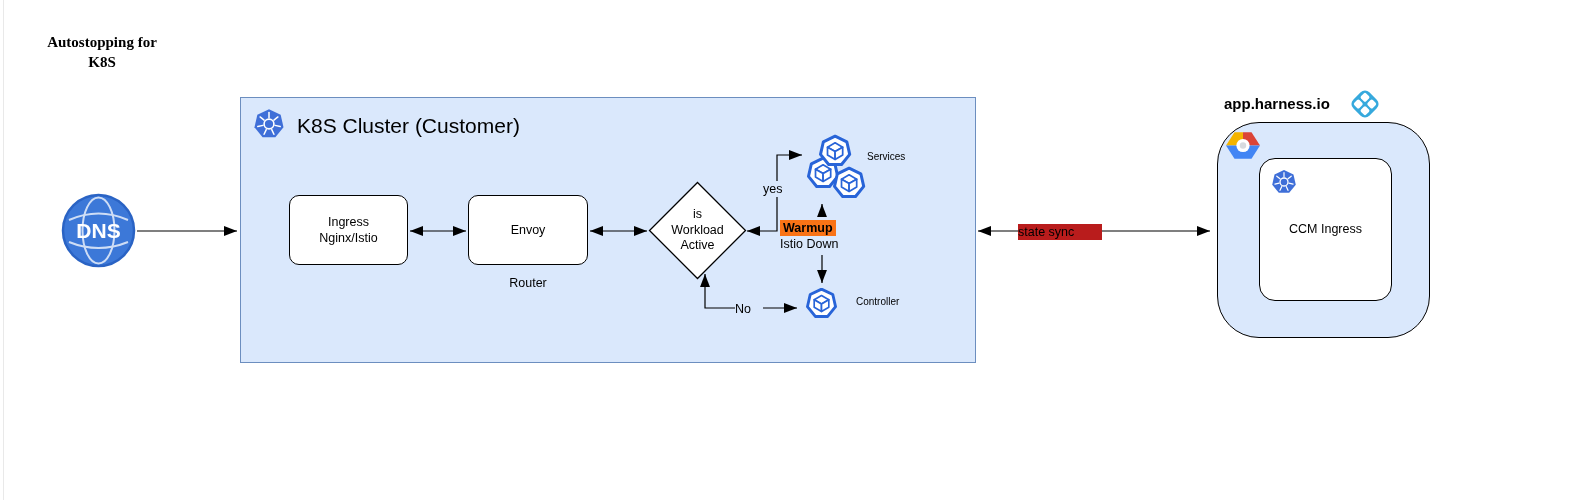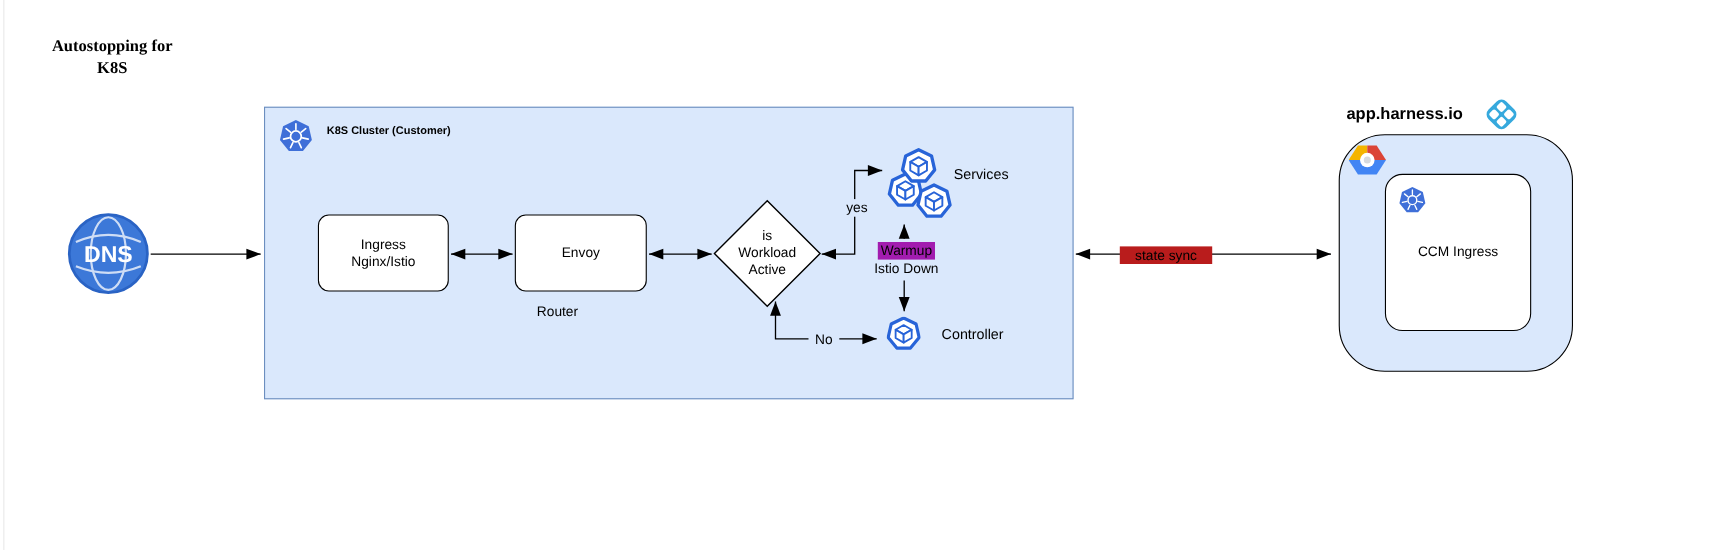--- a/index.html
+++ b/index.html
@@ -10,45 +10,45 @@
   .abs{position:absolute;box-sizing:border-box;}
   .pre{white-space:pre-line;}
   .page-edge{left:3px;top:0;width:1px;height:100%;background:#e9e9e9;}
   .diagram-title{left:22px;top:33px;width:160px;text-align:center;font-size:15px;font-weight:bold;line-height:1.3;font-family:Liberation Serif, serif;}
 
   .cluster-box{
     left:240px;top:97px;width:736px;height:266px;
     background:var(--cluster-fill,#dae8fc);
     border:1px solid var(--cluster-stroke,#6c8ebf);
   }
-  .cluster-title{left:297px;top:114px;font-size:10px;font-weight:bold;}
+  .cluster-title{left:297px;top:114px;font-size:21px;font-weight:normal;}
 
   .white-box{
     background:#fff;border:1px solid var(--box-stroke,#000);border-radius:10px;
     display:flex;align-items:center;justify-content:center;text-align:center;
     font-size:12.5px;line-height:1.3;
   }
   .ingress-box{left:289px;top:195px;width:119px;height:70px;}
   .envoy-box{left:468px;top:195px;width:120px;height:70px;}
 
-  .caption{font-size:12.5px;text-align:left;}
+  .caption{font-size:12.5px;text-align:center;}
   .router-caption{left:488px;top:276px;width:80px;}
 
   .diamond-svg{left:645px;top:178px;}
   .diamond-label{left:650px;top:207px;width:95px;text-align:center;font-size:12.5px;line-height:1.25;z-index:4;}
 
-  .node-label{font-size:13px;z-index:4;}
+  .node-label{font-size:10px;z-index:4;}
   .services-label{left:867px;top:151px;}
   .controller-label{left:856px;top:296px;}
 
-  .edge-label{font-size:12.5px;text-align:center;z-index:4;line-height:1.3;}
+  .edge-label{font-size:12.5px;text-align:left;z-index:4;line-height:1.3;}
   .yes-label{left:763px;top:181px;width:32px;background:var(--cluster-fill,#dae8fc);}
   .no-label{left:735px;top:301px;width:28px;background:var(--cluster-fill,#dae8fc);}
   .warm-label{left:780px;top:220px;width:88px;}
-  .warm-label .hl{display:inline-block;background:#a21caf;padding:0 3px;}
+  .warm-label .hl{display:inline-block;background:#f97316;padding:0 3px;font-weight:bold;}
   .statesync-label{left:1018px;top:224px;width:84px;background:#b91c1c;}
 
   .harness-box{
     left:1217px;top:122px;width:213px;height:216px;border-radius:42px;
     background:var(--cluster-fill,#dae8fc);border:1.5px solid var(--box-stroke,#000);
   }
   .harness-title{left:1224px;top:95px;font-size:15px;font-weight:bold;}
   .ccm-box{left:1259px;top:158px;width:133px;height:143px;border-radius:16px;}
 
   svg.icon{display:block;}

